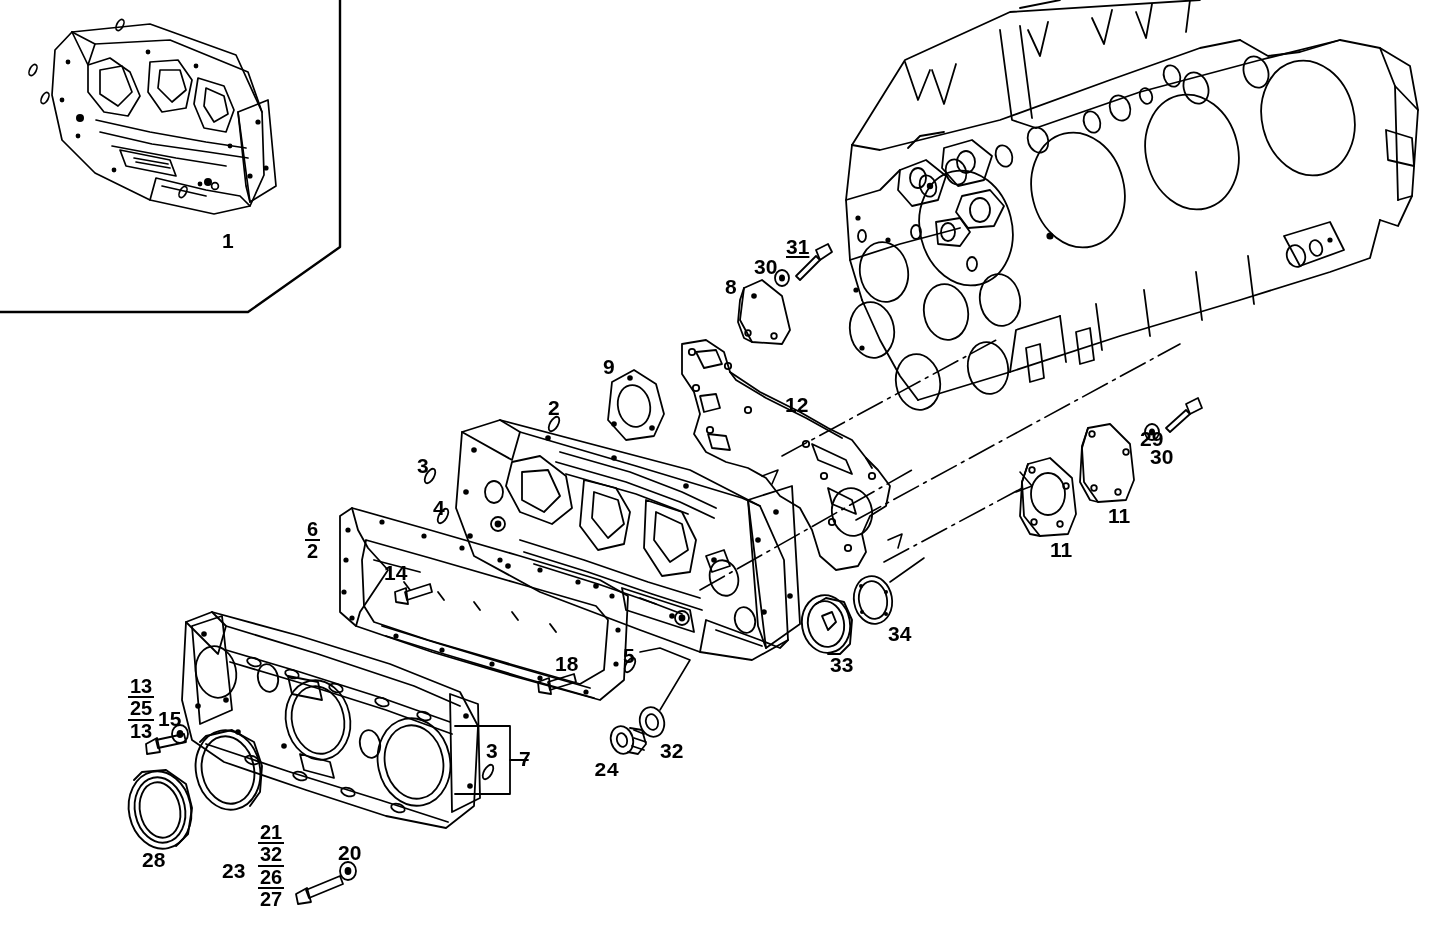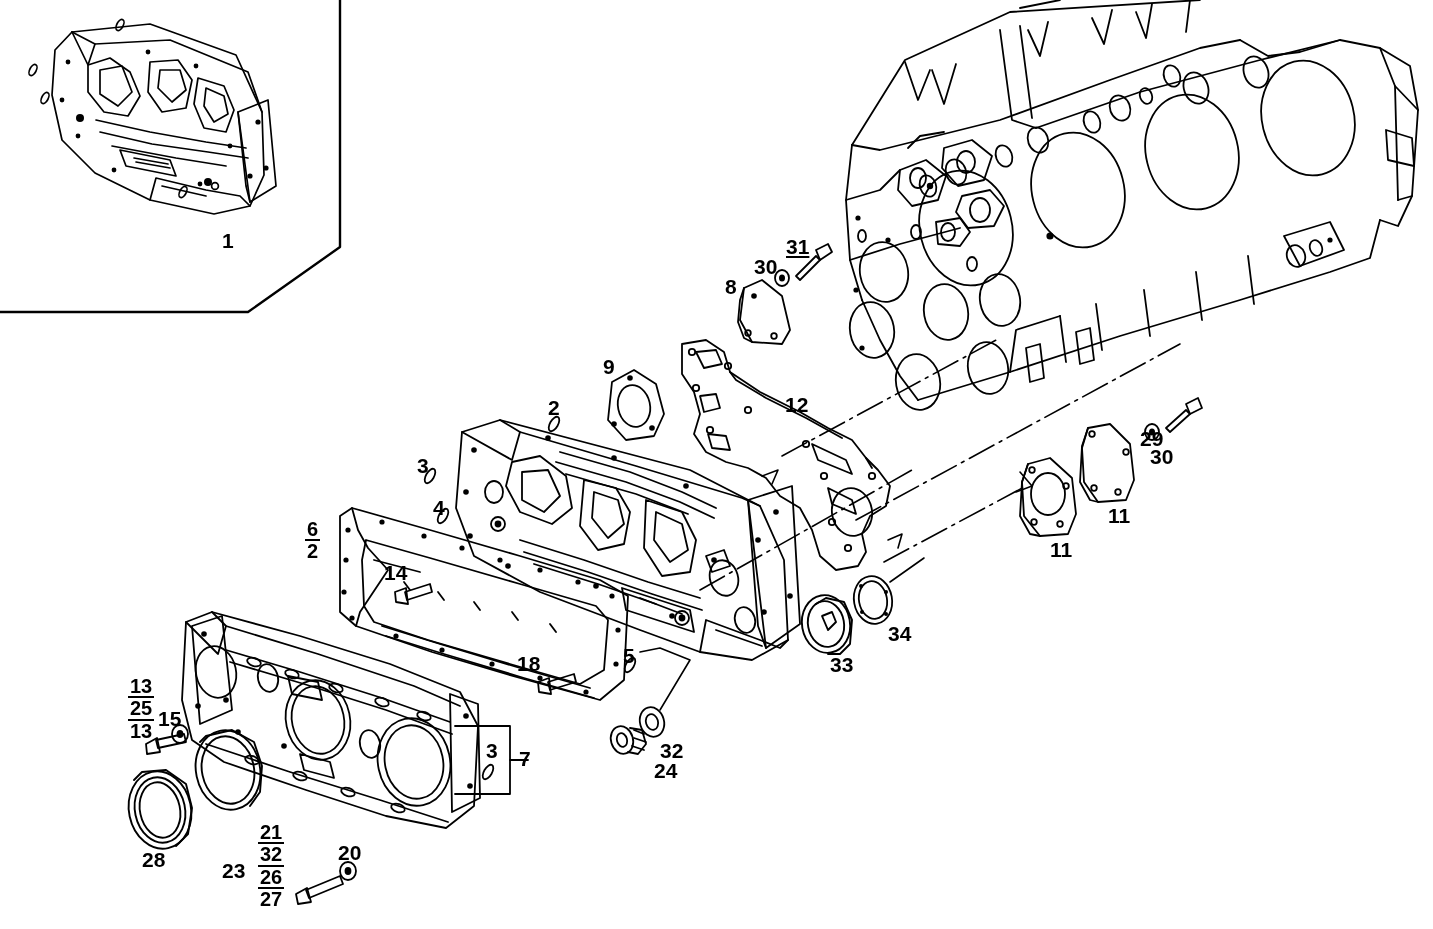--- a/index.html
+++ b/index.html
@@ -537,24 +537,24 @@
   <div class="callout" style="left:623px;top:645px;">5</div>
   <div class="callout" style="left:486px;top:740px;">3</div>
   <div class="callout" style="left:519px;top:748px;">7</div>
   <div class="callout" style="left:725px;top:276px;">8</div>
   <div class="callout" style="left:603px;top:356px;">9</div>
   <div class="callout" style="left:1108px;top:505px;">11</div>
   <div class="callout" style="left:1050px;top:539px;">11</div>
   <div class="callout" style="left:785px;top:378px;margin-top:16px;">12</div>
   <div class="callout" style="left:384px;top:562px;">14</div>
   <div class="callout" style="left:158px;top:708px;">15</div>
-  <div class="callout" style="left:517px;top:653px;">18</div>
+  <div class="callout" style="left:555px;top:653px;">18</div>
   <div class="callout" style="left:338px;top:842px;">20</div>
   <div class="callout" style="left:222px;top:812px;margin-top:48px;">23</div>
-  <div class="callout" style="left:654px;top:760px;">24</div>
+  <div class="callout" style="left:594px;top:760px;font-family:Liberation Mono, monospace;">24</div>
   <div class="callout" style="left:142px;top:849px;">28</div>
   <div class="callout" style="left:1140px;top:428px;">29</div>
   <div class="callout" style="left:754px;top:256px;">30</div>
   <div class="callout" style="left:786px;top:236px;text-decoration:underline;">31</div>
   <div class="callout" style="left:1150px;top:446px;">30</div>
   <div class="callout" style="left:660px;top:740px;">32</div>
   <div class="callout" style="left:830px;top:654px;">33</div>
   <div class="callout" style="left:888px;top:623px;">34</div>
 
   <div class="frac" style="left:128px;top:676px;">

